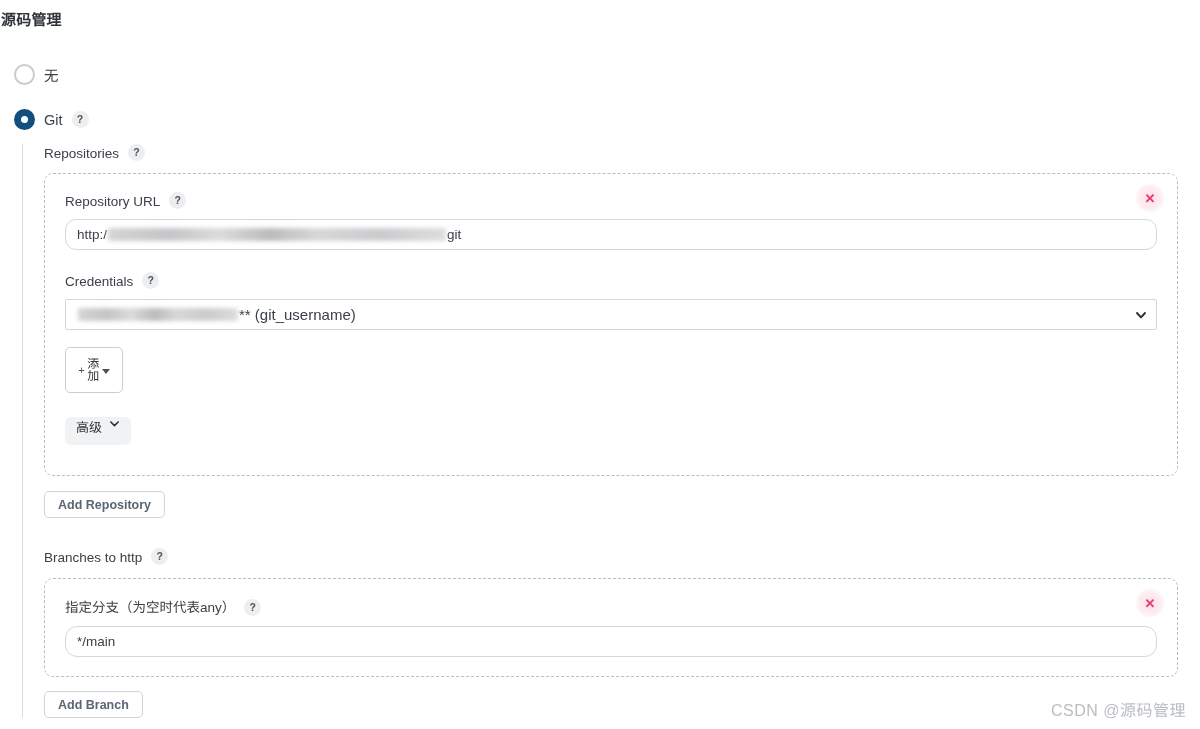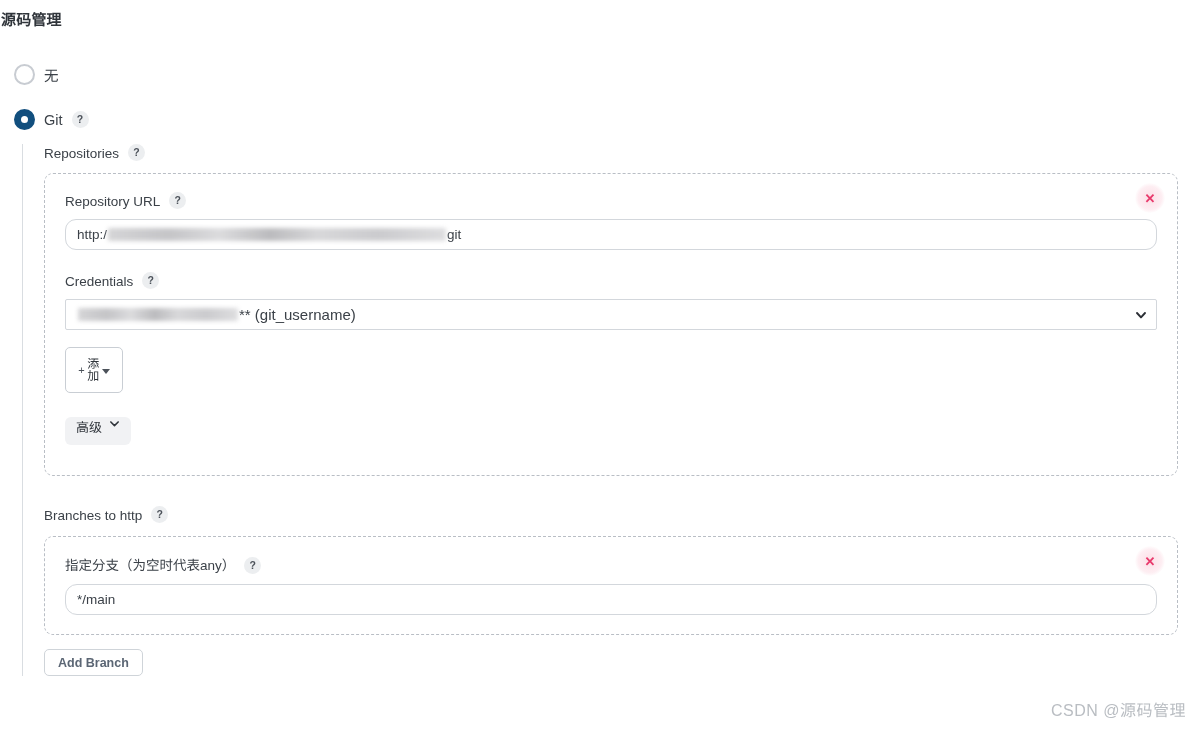--- a/index.html
+++ b/index.html
@@ -351,20 +351,23 @@
         <span>高级</span>
         <span>
           <svg width="11" height="11" viewBox="0 0 12 12" aria-hidden="true">
             <path d="M2 4.3 L6 8.3 L10 4.3" fill="none" stroke="#2f343a" stroke-width="1.7" stroke-linecap="round" stroke-linejoin="round"></path>
           </svg>
         </span>
       </button>
     </div>
   </div>
 
+  <div style="margin-top:15px;">
+    <button class="outline-btn">Add Repository</button>
+  </div>
 
   <div class="field-label" style="margin:30px 0 13px 0;">
     <span>Branches to http</span>
     <span class="help">?</span>
   </div>
 
   <div class="dashed-block" style="padding:17px 20px 19px 20px;">
 
     <button class="delete-btn" style="right:12px; top:9px;">✕</button>
 

